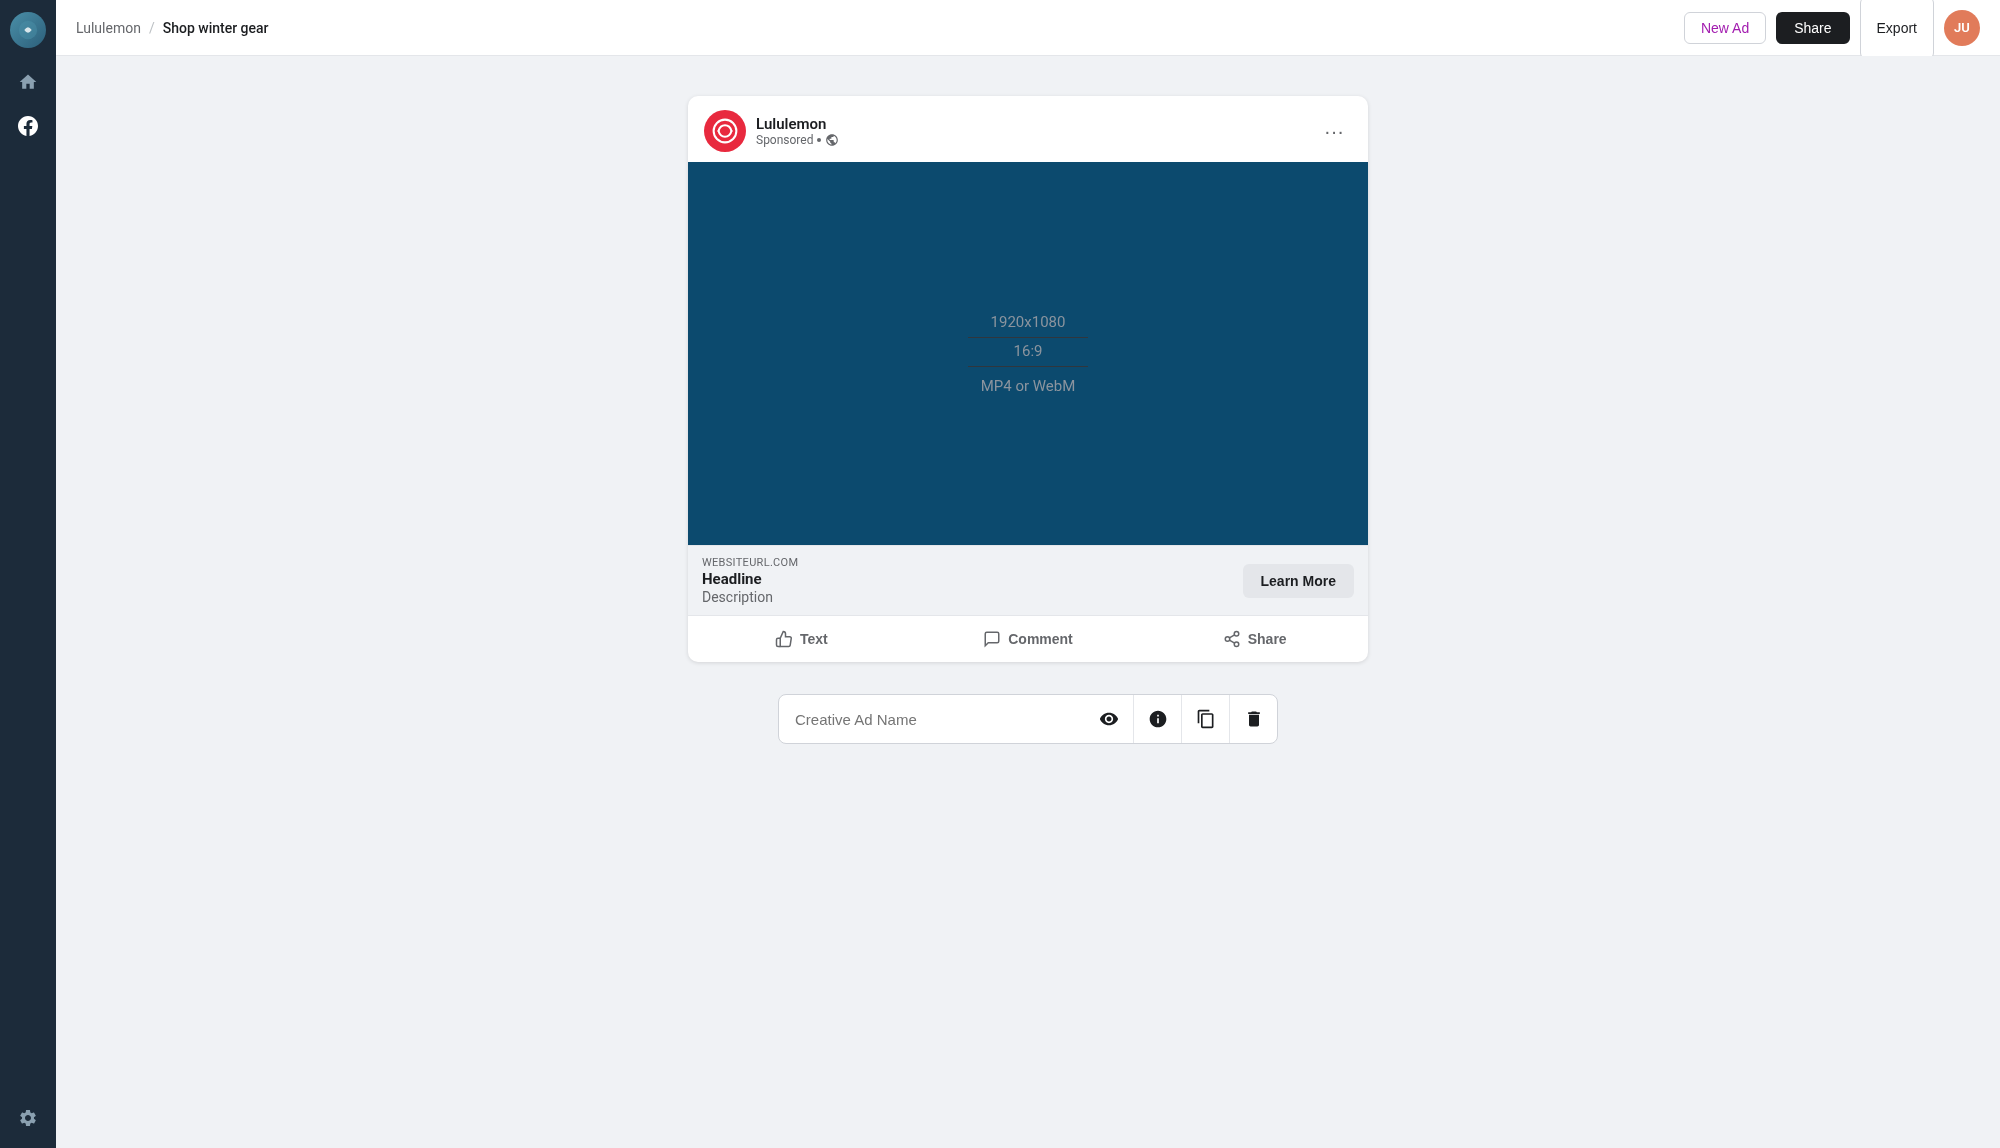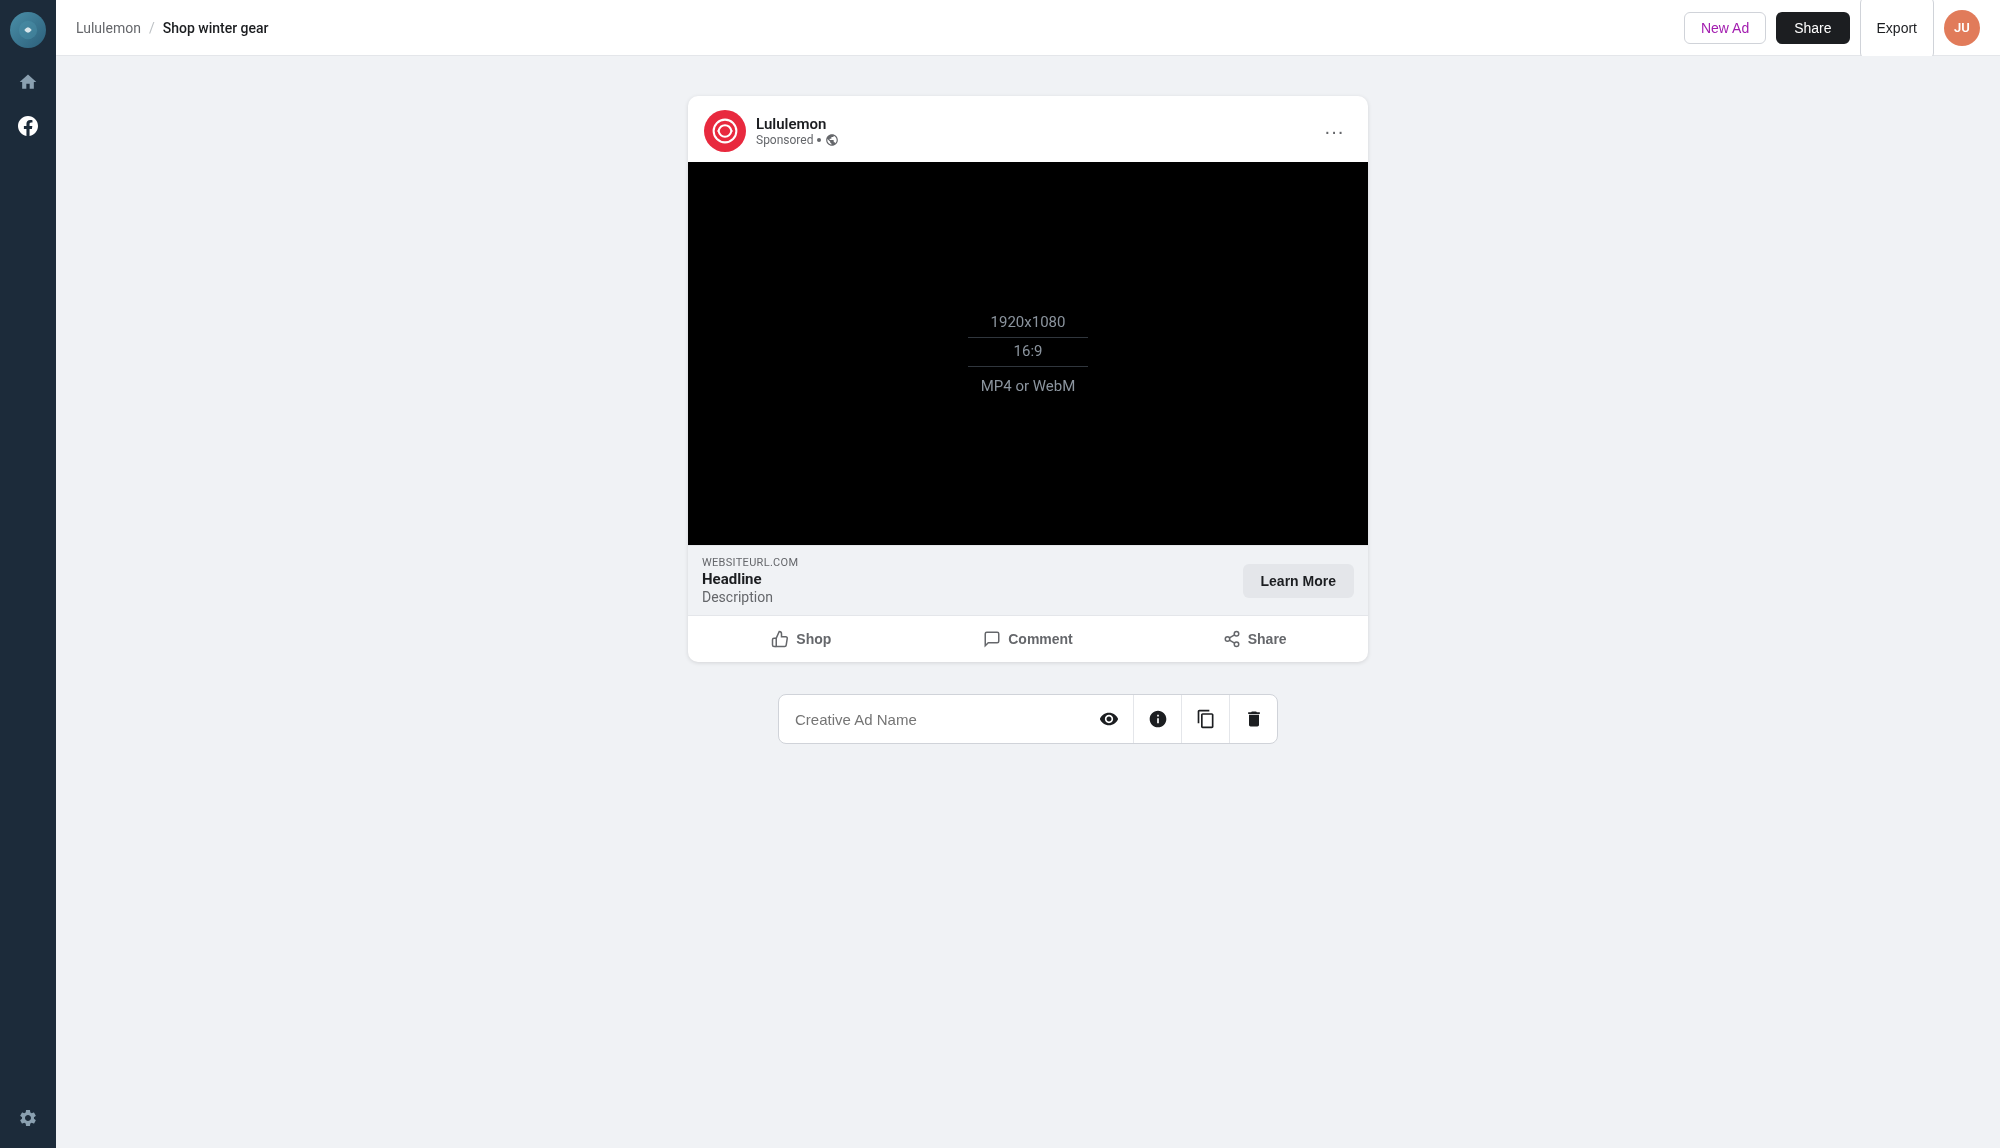--- a/index.html
+++ b/index.html
@@ -220,21 +220,21 @@
 
     .ad-primary-text {
       padding: 2px 16px 12px;
       font-size: 15px;
       color: #1c1e21;
     }
 
     .ad-media {
       width: 100%;
       height: 383px;
-      background: #000000;
+      background: #0c4a6e;
       display: flex;
       flex-direction: column;
       align-items: center;
       justify-content: center;
       gap: 0;
     }
     .media-dimension {
       color: #8b949e;
       font-size: 15px;
       margin-bottom: 2px;
@@ -452,21 +452,21 @@
         </div>
         <button class="btn-learn-more">Learn More</button>
       </div>
 
       <div class="ad-actions-row">
         <button class="ad-action-btn">
           <svg viewBox="0 0 24 24" fill="none" stroke="currentColor" stroke-width="2">
             <path d="M14 9V5a3 3 0 0 0-3-3l-4 9v11h11.28a2 2 0 0 0 2-1.7l1.38-9a2 2 0 0 0-2-2.3H14z"></path>
             <path d="M7 22H4a2 2 0 0 1-2-2v-7a2 2 0 0 1 2-2h3"></path>
           </svg>
-          <span>Shop</span>
+          <span>Text</span>
         </button>
         <button class="ad-action-btn">
           <svg viewBox="0 0 24 24" fill="none" stroke="currentColor" stroke-width="2">
             <path d="M21 15a2 2 0 0 1-2 2H7l-4 4V5a2 2 0 0 1 2-2h14a2 2 0 0 1 2 2z"></path>
           </svg>
           <span>Comment</span>
         </button>
         <button class="ad-action-btn">
           <svg viewBox="0 0 24 24" fill="none" stroke="currentColor" stroke-width="2">
             <circle cx="18" cy="5" r="3"></circle>

